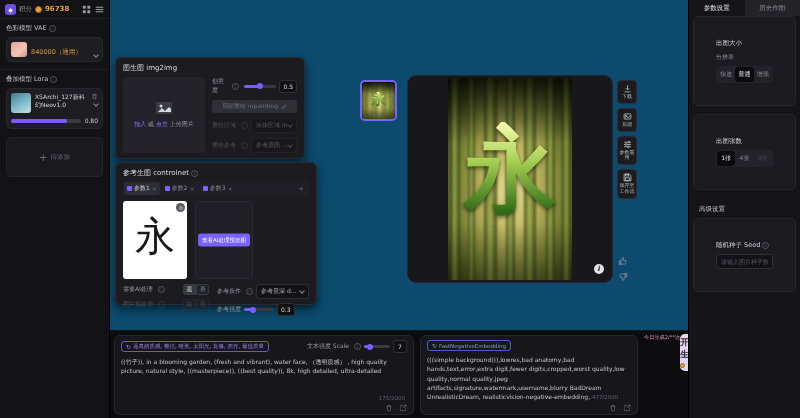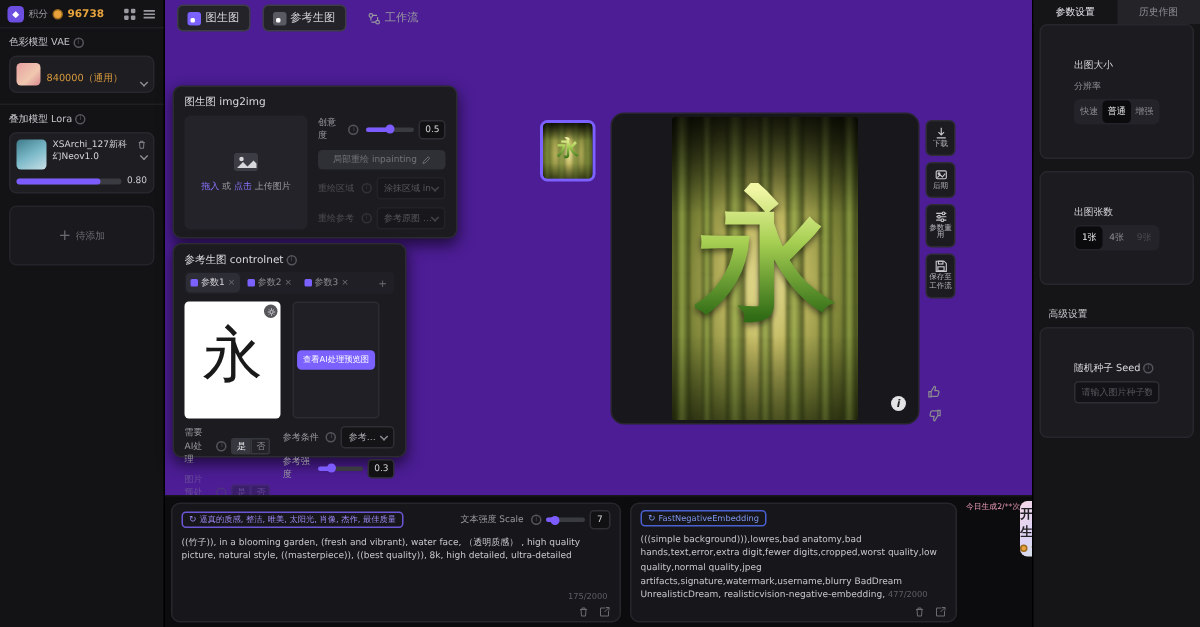--- a/index.html
+++ b/index.html
@@ -1,17 +1,17 @@
 <!DOCTYPE html>
 <html><head>
 <meta charset="utf-8">
 <style>
 *{margin:0;padding:0;box-sizing:border-box}
 html,body{background:#000}
-.root{position:relative;width:800px;height:418px;background:#4c1d95;overflow:hidden;
+.root{position:relative;width:800px;height:418px;background:#0c4a6e;overflow:hidden;
   font-family:"DejaVu Sans","Liberation Sans",sans-serif;color:#ccc;font-size:7px}
 
 .info{display:inline-flex;width:7px;height:7px;border:1px solid #55555c;border-radius:50%;
   color:#55555c;font-size:4.5px;align-items:center;justify-content:center;flex:none;margin-left:2px}
 .info::after{content:"i"}
 .chev{width:4px;height:4px;border-right:1px solid #8a8a90;border-bottom:1px solid #8a8a90;
   transform:rotate(45deg);display:inline-block;flex:none;margin-left:3px;margin-top:-2px}
 .dd{display:flex;align-items:center;background:#141417;border:1px solid #2e2e34;border-radius:3px;
   padding:2px 4px;font-size:6px;color:#b0b0b6;white-space:nowrap;overflow:hidden}
 .dd span{overflow:hidden;text-overflow:ellipsis}
@@ -60,21 +60,21 @@
 .panel-title{font-size:7px;color:#dcdce0}
 .i2i-body{display:flex;gap:7px;margin-top:4px}
 .upload{width:82px;height:76px;background:#232329;border-radius:4px;display:flex;flex-direction:column;
   align-items:center;justify-content:center;gap:5px}
 .up-hint{font-size:6px;color:#9a9aa0;text-align:center}
 .up-hint .hl{color:#8b74ff}
 .i2i-right{flex:1;display:flex;flex-direction:column;gap:5px}
 .row{display:flex;align-items:center;gap:3px;font-size:6px;color:#9a9aa0}
 .inpaint-btn{height:13px;background:#2f2f36;border-radius:3px;color:#72727a;font-size:6px;
   display:flex;align-items:center;justify-content:center;gap:3px}
-.cn-panel{position:absolute;left:115px;top:162px;width:156px;height:143px;background:#1b1b20;
+.cn-panel{position:absolute;left:115px;top:162px;width:202px;height:143px;background:#1b1b20;
   border:1px solid #2b2b31;border-radius:6px;padding:5px 7px;box-shadow:0 4px 10px rgba(0,0,0,.6)}
 .cn-tabs{display:flex;gap:2px;margin-top:3px;background:#1f1f25;border-radius:3px;padding:1px;align-items:center}
 .cn-tab{display:flex;align-items:center;gap:2px;padding:2px 3px;font-size:6px;color:#8d8d94;border-radius:3px}
 .cn-tab .sq{width:5px;height:5px;border-radius:1px;background:#7b61ff;flex:none}
 .cn-tab .x{color:#6c6c73;font-size:6px}
 .cn-tab.active{background:#2d2d35;color:#d6d6da}
 .cn-addtab{margin-left:auto;margin-right:4px;color:#6c6c73;font-size:7px}
 .cn-body{display:flex;gap:8px;margin-top:5px}
 .cn-prev{width:64px;height:78px;background:#fff;border-radius:3px;position:relative;
   display:flex;align-items:center;justify-content:center;flex:none}
@@ -233,38 +233,20 @@
           <span style="font-size:6px;color:#c9c9cf">0.80</span>
         </div>
       </div>
       <div class="add-card">
         <span class="plus">+</span>
         <span>待添加</span>
       </div>
     </div>
   </aside>
 
-  <div class="center-tabs">
-    <div class="ct">
-      <span class="ic"></span>
-      <span>图生图</span>
-    </div>
-    <div class="ct alt">
-      <span class="ic"></span>
-      <span>参考生图</span>
-    </div>
-    <div class="ct plain">
-      <svg width="9" height="9" viewBox="0 0 12 12" fill="none" stroke="#9a9aa0" stroke-width="1">
-          <circle cx="3" cy="3" r="1.6"></circle>
-          <circle cx="9" cy="9" r="1.6"></circle>
-          <path d="M4.5 3h4M9 4.5v3M3 4.5v3M3.5 9h4"></path>
-        </svg>
-      <span>工作流</span>
-    </div>
-  </div>
 
   <div class="i2i-panel">
     <div class="panel-title">图生图 img2img</div>
     <div class="i2i-body">
       <div class="upload">
         <svg width="18" height="14" viewBox="0 0 18 14">
             <rect x="1" y="1" width="16" height="12" rx="2" fill="#3c3c44"></rect>
             <circle cx="6" cy="5" r="1.5" fill="#d8d8dc"></circle>
             <path d="M3 11l4-4 3 3 4-4 2 2v3z" fill="#d8d8dc"></path>
           </svg>

